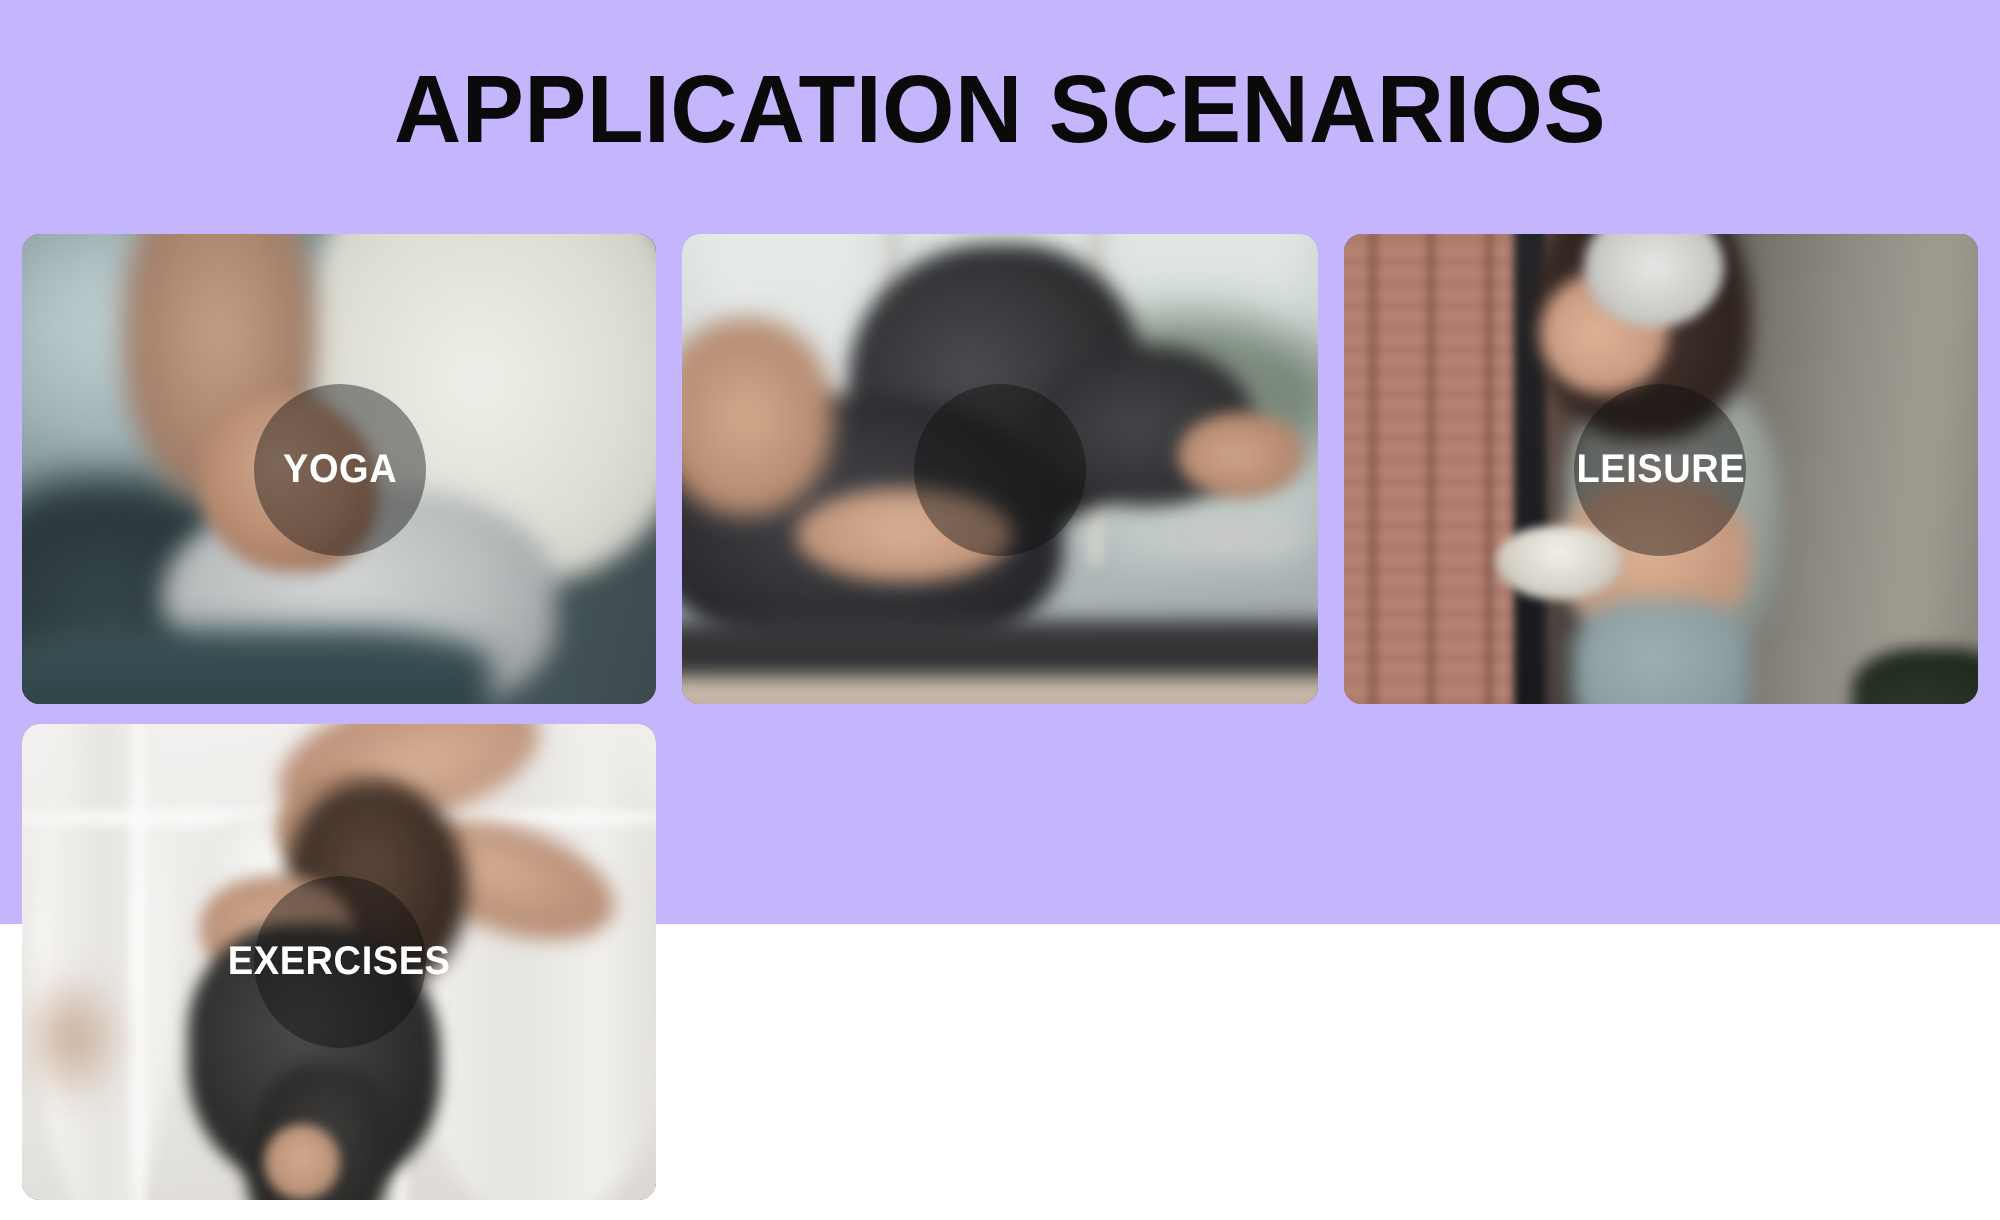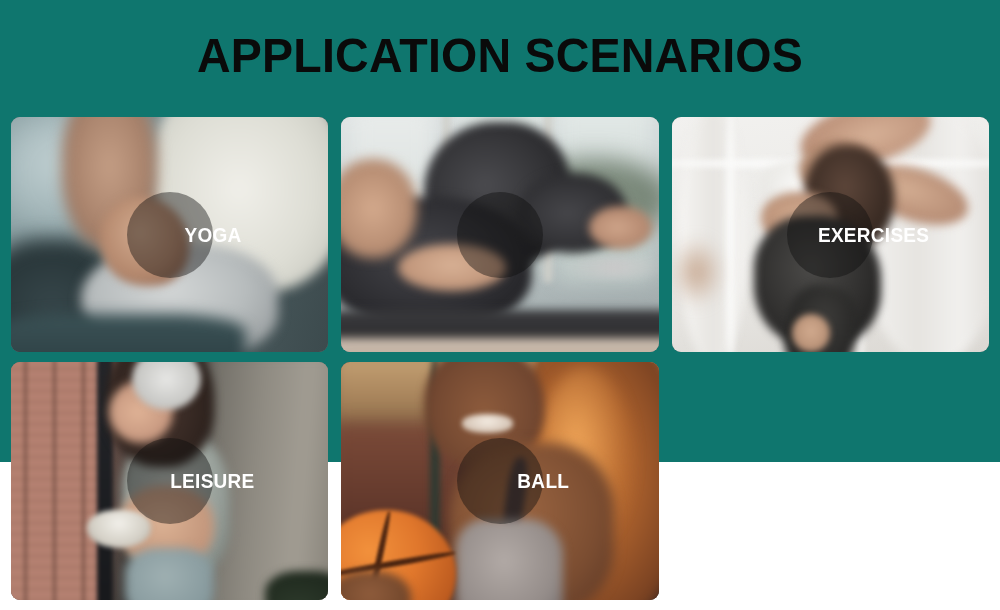--- a/index.html
+++ b/index.html
@@ -10,21 +10,21 @@
     height: 610px;
     background: #ffffff;
     font-family: "Liberation Sans", sans-serif;
     overflow: hidden;
   }
 
   .page {
     position: relative;
     width: 1000px;
     height: 462px;
-    background: #0f766e;
+    background: #c4b5fd;
   }
 
   
   .page-title {
     position: absolute;
     top: 22px;
     left: 0;
     width: 1000px;
     text-align: center;
     font-family: "Liberation Sans", sans-serif;
@@ -90,21 +90,20 @@
     transform: translateY(-50%);
     text-align: center;
     font-family: "Liberation Sans", sans-serif;
     font-size: 20px;
     font-weight: bold;
     letter-spacing: 0.3px;
     color: #ffffff;
     line-height: 22px;
     white-space: nowrap;
     transform-origin: center;
-    margin-left: 43px;
   }
   .card-label span {
     display: inline-block;
     transform: scaleX(0.95);
   }
 
   
   .p-yoga {
     background:
       linear-gradient(105deg, #8fa3a6 0%, #7e9497 18%, #6f8588 32%, #5d7174 48%, #4b5b5e 68%, #3c4a4d 100%);
@@ -257,20 +256,41 @@
           <i class="skinT"></i>
           <i class="waist"></i>
         <i class="strp"></i>
           <i class="mat"></i>
           <i class="flr"></i>
       </div>
       <div class="badge"></div>
     </div>
 
     <div class="card">
+      <div class="photo p-leisure">
+        <i class="wall"></i>
+          <i class="brick"></i>
+          <i class="brick2"></i>
+          <i class="frame"></i>
+        <i class="torso"></i>
+          <i class="hair"></i>
+          <i class="face"></i>
+          <i class="hdph"></i>
+        <i class="skin"></i>
+          <i class="pants"></i>
+          <i class="bowl"></i>
+          <i class="plant"></i>
+      </div>
+      <div class="badge"></div>
+      <div class="card-label">
+        <span>LEISURE</span>
+      </div>
+    </div>
+
+    <div class="card">
       <div class="photo p-exercises">
         <i class="curt1"></i>
           <i class="curt2"></i>
           <i class="barH"></i>
           <i class="barV1"></i>
         <i class="barV2"></i>
           <i class="warm"></i>
           <i class="armU"></i>
           <i class="armR"></i>
         <i class="top"></i>
@@ -280,60 +300,16 @@
         <i class="legs"></i>
           <i class="legB"></i>
           <i class="foot"></i>
       </div>
       <div class="badge"></div>
       <div class="card-label">
         <span>EXERCISES</span>
       </div>
     </div>
 
-    <div class="card">
-      <div class="photo p-leisure">
-        <i class="wall"></i>
-          <i class="brick"></i>
-          <i class="brick2"></i>
-          <i class="frame"></i>
-        <i class="torso"></i>
-          <i class="hair"></i>
-          <i class="face"></i>
-          <i class="hdph"></i>
-        <i class="skin"></i>
-          <i class="pants"></i>
-          <i class="bowl"></i>
-          <i class="plant"></i>
-      </div>
-      <div class="badge"></div>
-      <div class="card-label">
-        <span>LEISURE</span>
-      </div>
-    </div>
-
-    <div class="card">
-      <div class="photo p-ball">
-        <i class="wallT"></i>
-          <i class="wallB"></i>
-          <i class="fence"></i>
-          <i class="fence2"></i>
-        <i class="hair"></i>
-          <i class="hairhi"></i>
-          <i class="face"></i>
-          <i class="smile"></i>
-        <i class="shldr"></i>
-          <i class="strap"></i>
-          <i class="top"></i>
-        <i class="ball"></i>
-          <i class="seam1"></i>
-          <i class="seam2"></i>
-          <i class="hand"></i>
-      </div>
-      <div class="badge"></div>
-      <div class="card-label">
-        <span>BALL</span>
-      </div>
-    </div>
 
 
   </div>
 </div>
 
 </body></html>

